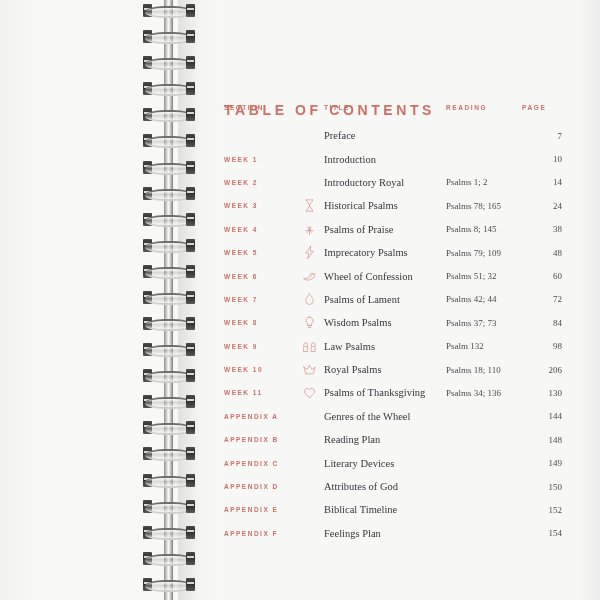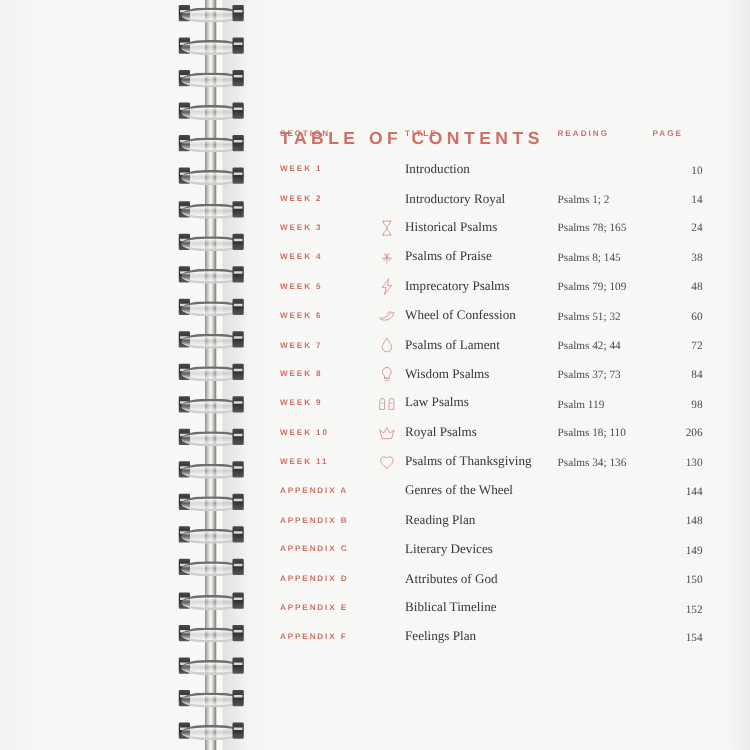--- a/index.html
+++ b/index.html
@@ -314,20 +314,27 @@
       <tr>
         <th class="col-section">SECTION</th>
         <th class="col-icon"></th>
         <th class="col-title">TITLE</th>
         <th class="col-reading">READING</th>
         <th class="col-page">PAGE</th>
       </tr>
     </thead>
     <tbody id="toc-body">
         <tr>
+          <td class="section"></td>
+          <td class="icon"></td>
+          <td class="title">Preface</td>
+          <td class="reading"></td>
+          <td class="page">7</td>
+        </tr>
+        <tr>
           <td class="section">WEEK 1</td>
           <td class="icon"></td>
           <td class="title">Introduction</td>
           <td class="reading"></td>
           <td class="page">10</td>
         </tr>
         <tr>
           <td class="section">WEEK 2</td>
           <td class="icon"></td>
           <td class="title">Introductory Royal</td>
@@ -403,21 +410,21 @@
         </tr>
         <tr>
           <td class="section">WEEK 9</td>
           <td class="icon">
             <svg width="15" height="15" viewBox="0 0 24 24" fill="none" stroke="#cd7066" stroke-width="1.1" stroke-linecap="round" stroke-linejoin="round" opacity="0.78">
               <path d="M3 9a3 3 0 0 1 6 0v11H3zM15 9a3 3 0 0 1 6 0v11h-6z"></path>
               <path d="M5 12h2M17 12h2"></path>
             </svg>
           </td>
           <td class="title">Law Psalms</td>
-          <td class="reading">Psalm 119</td>
+          <td class="reading">Psalm 132</td>
           <td class="page">98</td>
         </tr>
         <tr>
           <td class="section">WEEK 10</td>
           <td class="icon">
             <svg width="15" height="15" viewBox="0 0 24 24" fill="none" stroke="#cd7066" stroke-width="1.1" stroke-linecap="round" stroke-linejoin="round" opacity="0.78">
               <path d="M3 8l3 11h12l3-11-5 4-4-7-4 7-5-4z"></path>
             </svg>
           </td>
           <td class="title">Royal Psalms</td>

